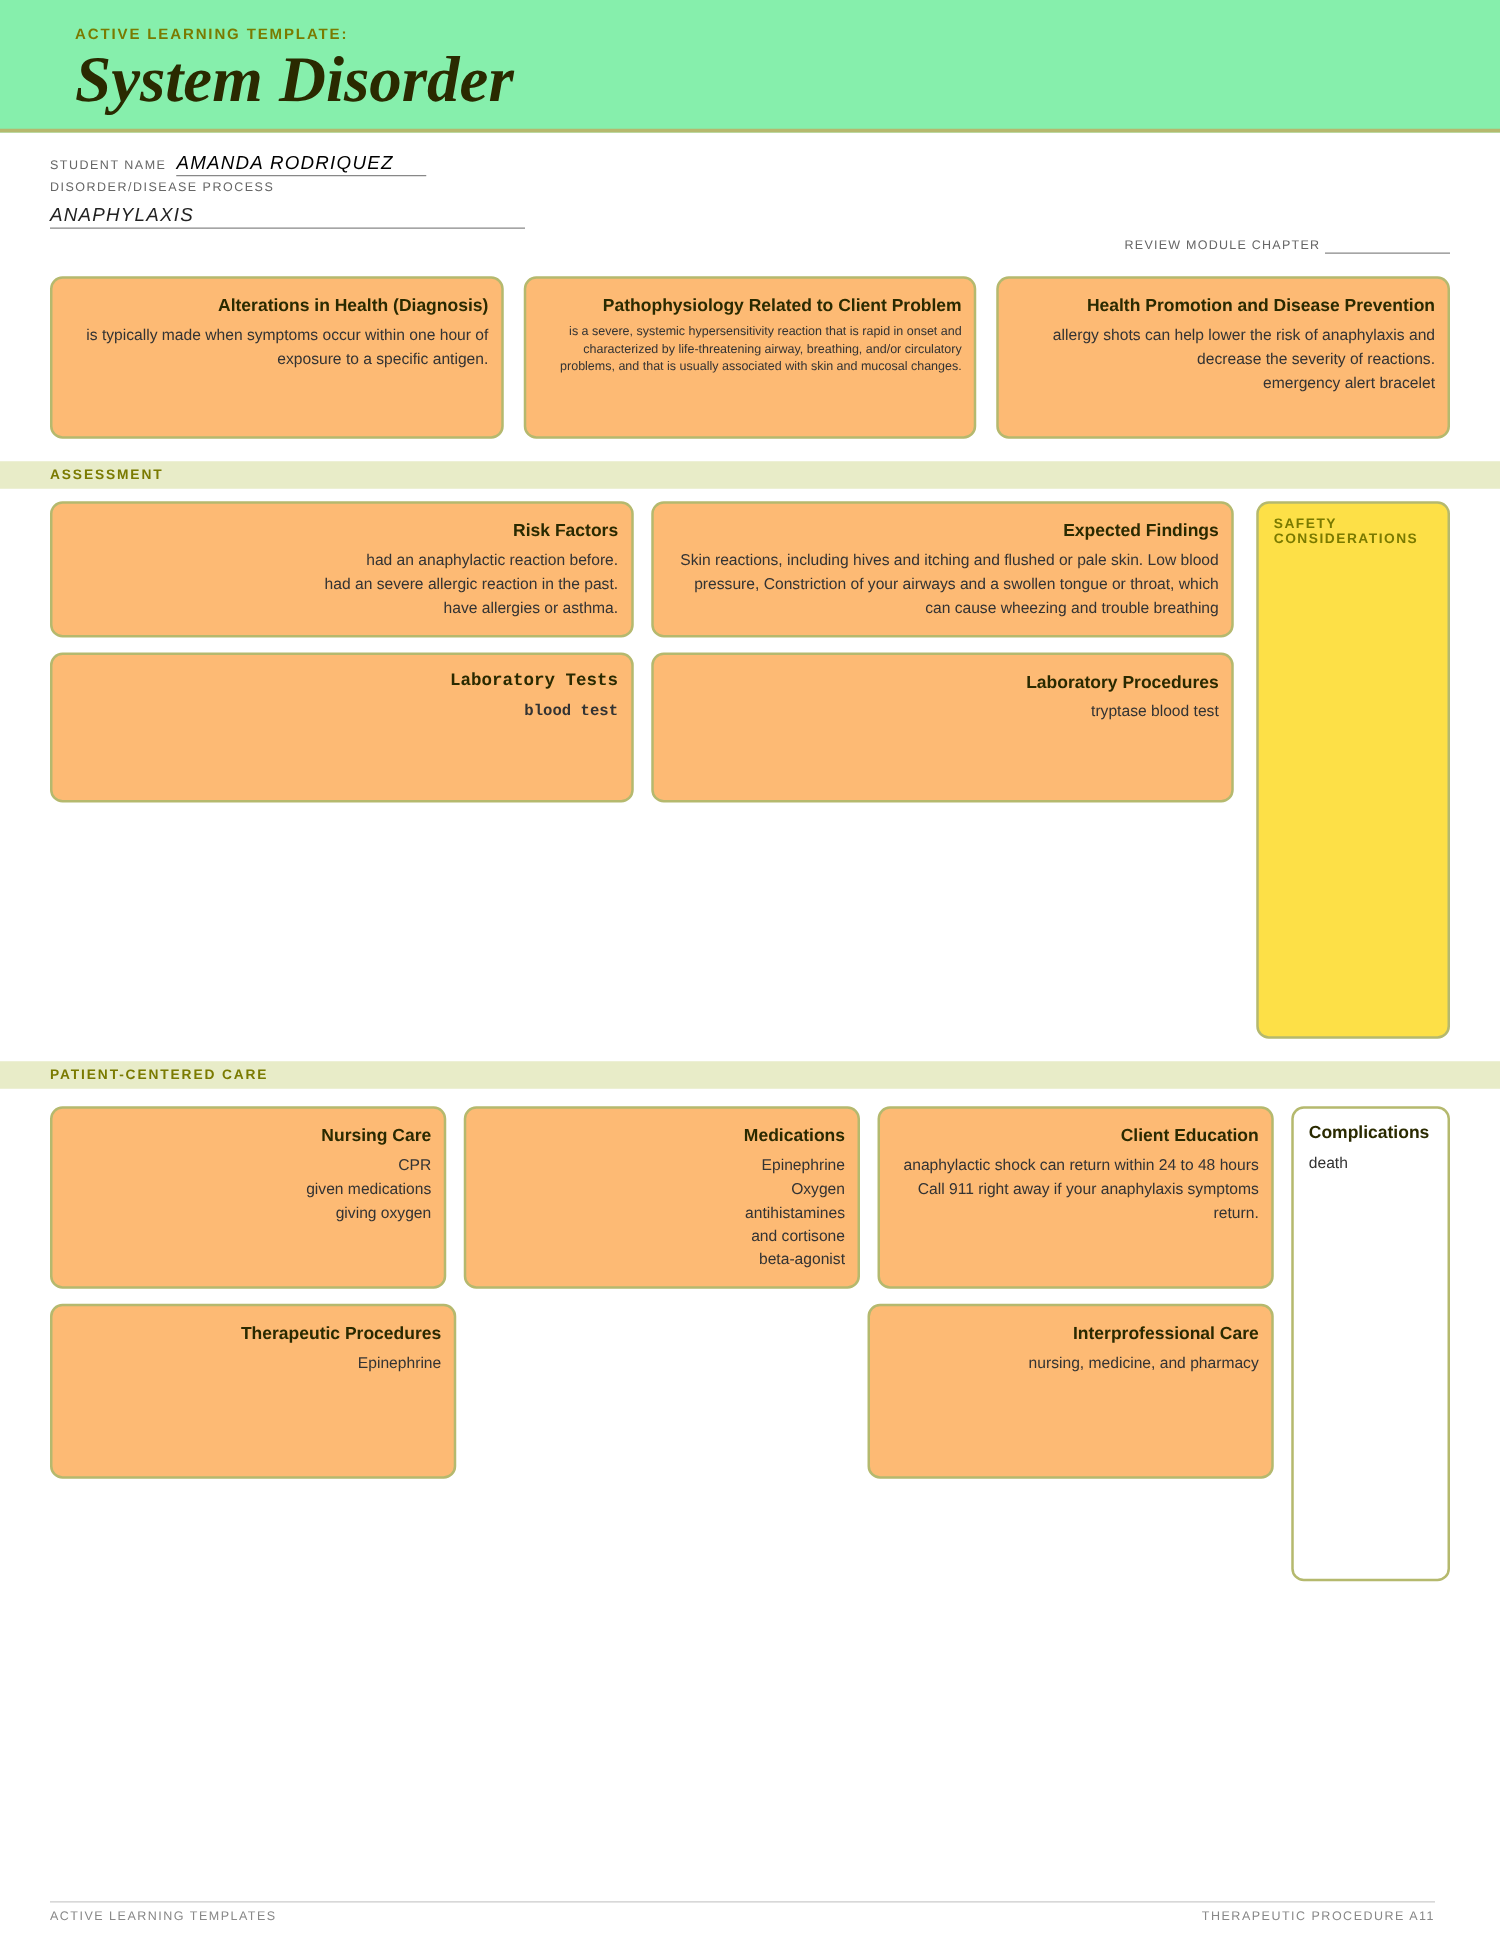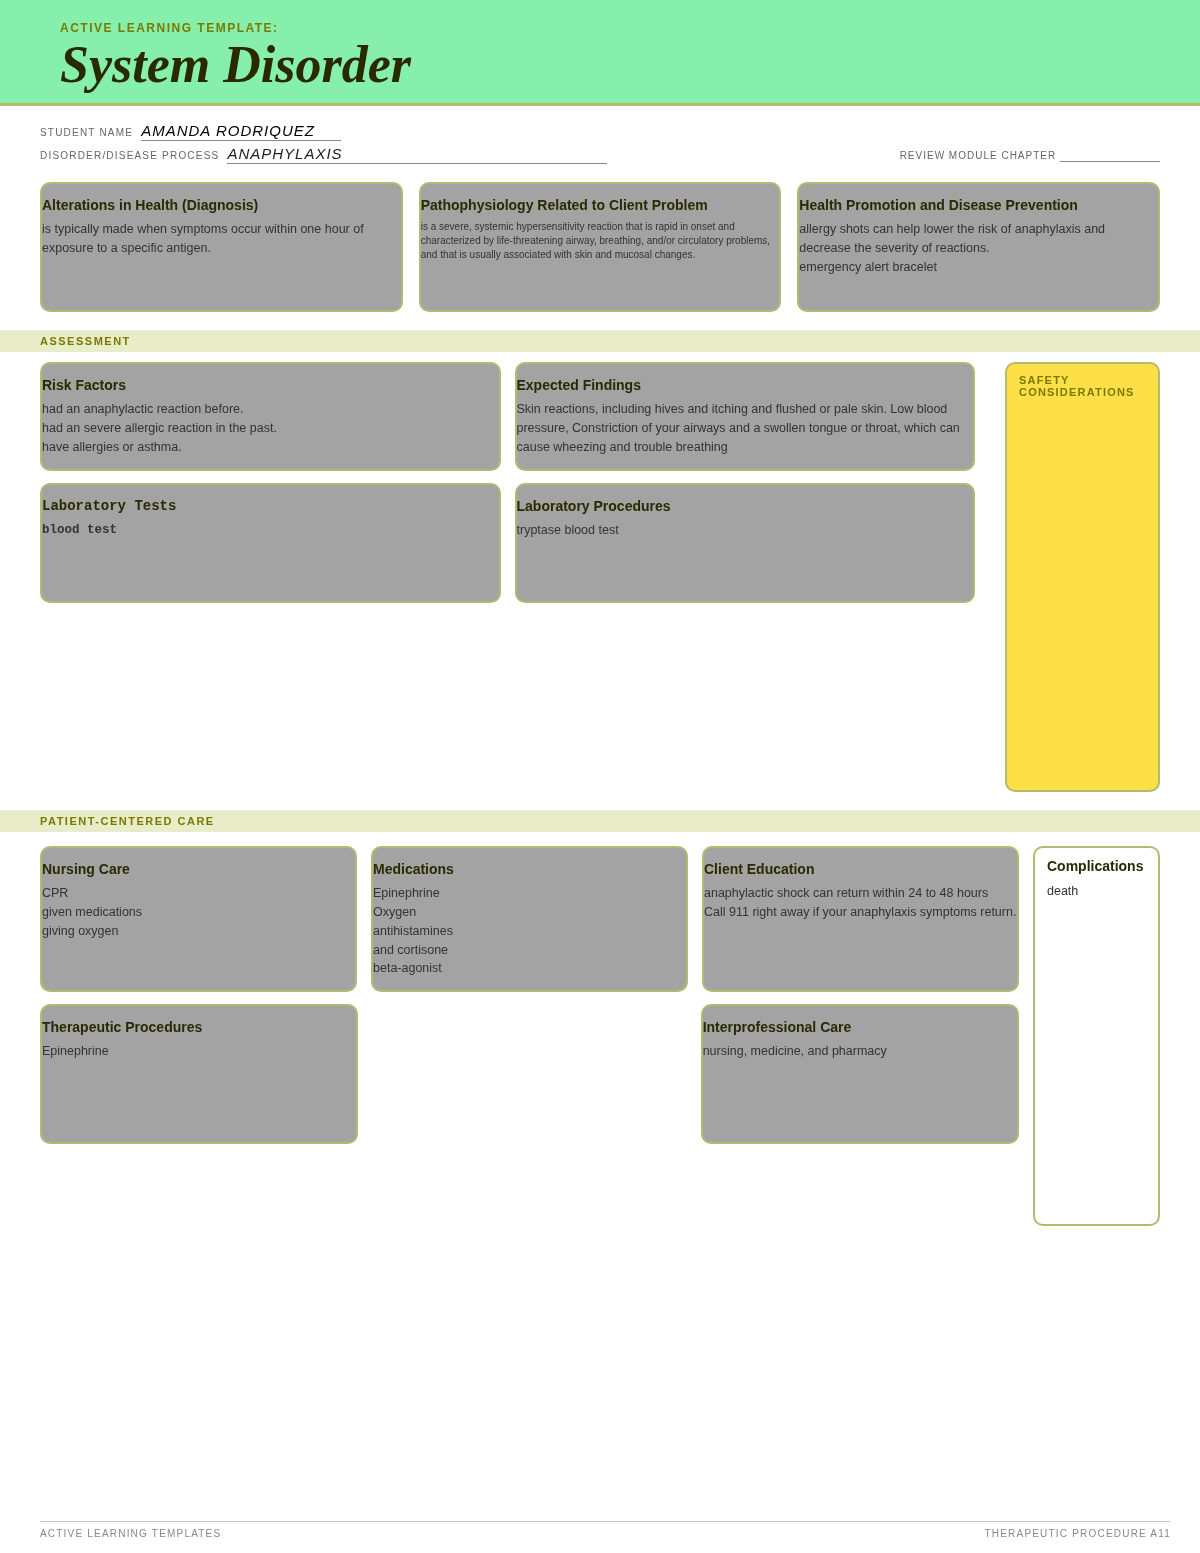--- a/index.html
+++ b/index.html
@@ -69,20 +69,21 @@
       font-style: italic;
       color: #000000;
       border-bottom: 1px solid #888;
       min-width: 200px;
       padding-bottom: 1px;
     }
     .student-info .row-2 {
       display: flex;
       align-items: baseline;
       gap: 8px;
+      flex-direction: column;
     }
     .student-info .value-long {
       font-size: 15px;
       font-style: italic;
       color: #222;
       border-bottom: 1px solid #888;
       min-width: 380px;
       padding-bottom: 1px;
     }
     .review-module {
@@ -101,22 +102,23 @@
 
     
     .top-boxes {
       display: flex;
       gap: 16px;
       margin-bottom: 0;
     }
     .card {
       border: 2px solid #b5b96e;
       border-radius: 10px;
-      padding: 12px 0;
-      background: #a3a3a3;
+      padding: 12px 10px;
+      background: #fdba74;
+      text-align: right;
     }
     .card-title {
       font-size: 14px;
       font-weight: bold;
       color: #2a2a00;
       margin-bottom: 6px;
       line-height: 1.3;
     }
     .card-body {
       font-size: 12.5px;
@@ -130,21 +132,21 @@
     }
 
     .top-box {
       flex: 1;
       min-height: 130px;
     }
 
     
     .assessment-wrap {
       display: flex;
-      gap: 16px;
+      gap: 4px;
       margin-top: 4px;
     }
     .assessment-main {
       flex: 1;
     }
     .assessment-side {
       width: 155px;
       margin-left: 14px;
       flex-shrink: 0;
     }
@@ -206,21 +208,21 @@
     }
     .pcc-card {
       flex: 1;
     }
 
     
     .footer {
       position: absolute;
       bottom: 14px;
       left: 40px;
-      right: 29px;
+      right: 52px;
       display: flex;
       justify-content: space-between;
       font-size: 10px;
       letter-spacing: 1.2px;
       text-transform: uppercase;
       color: #888;
       border-top: 1px solid #ccc;
       padding-top: 6px;
     }
 

